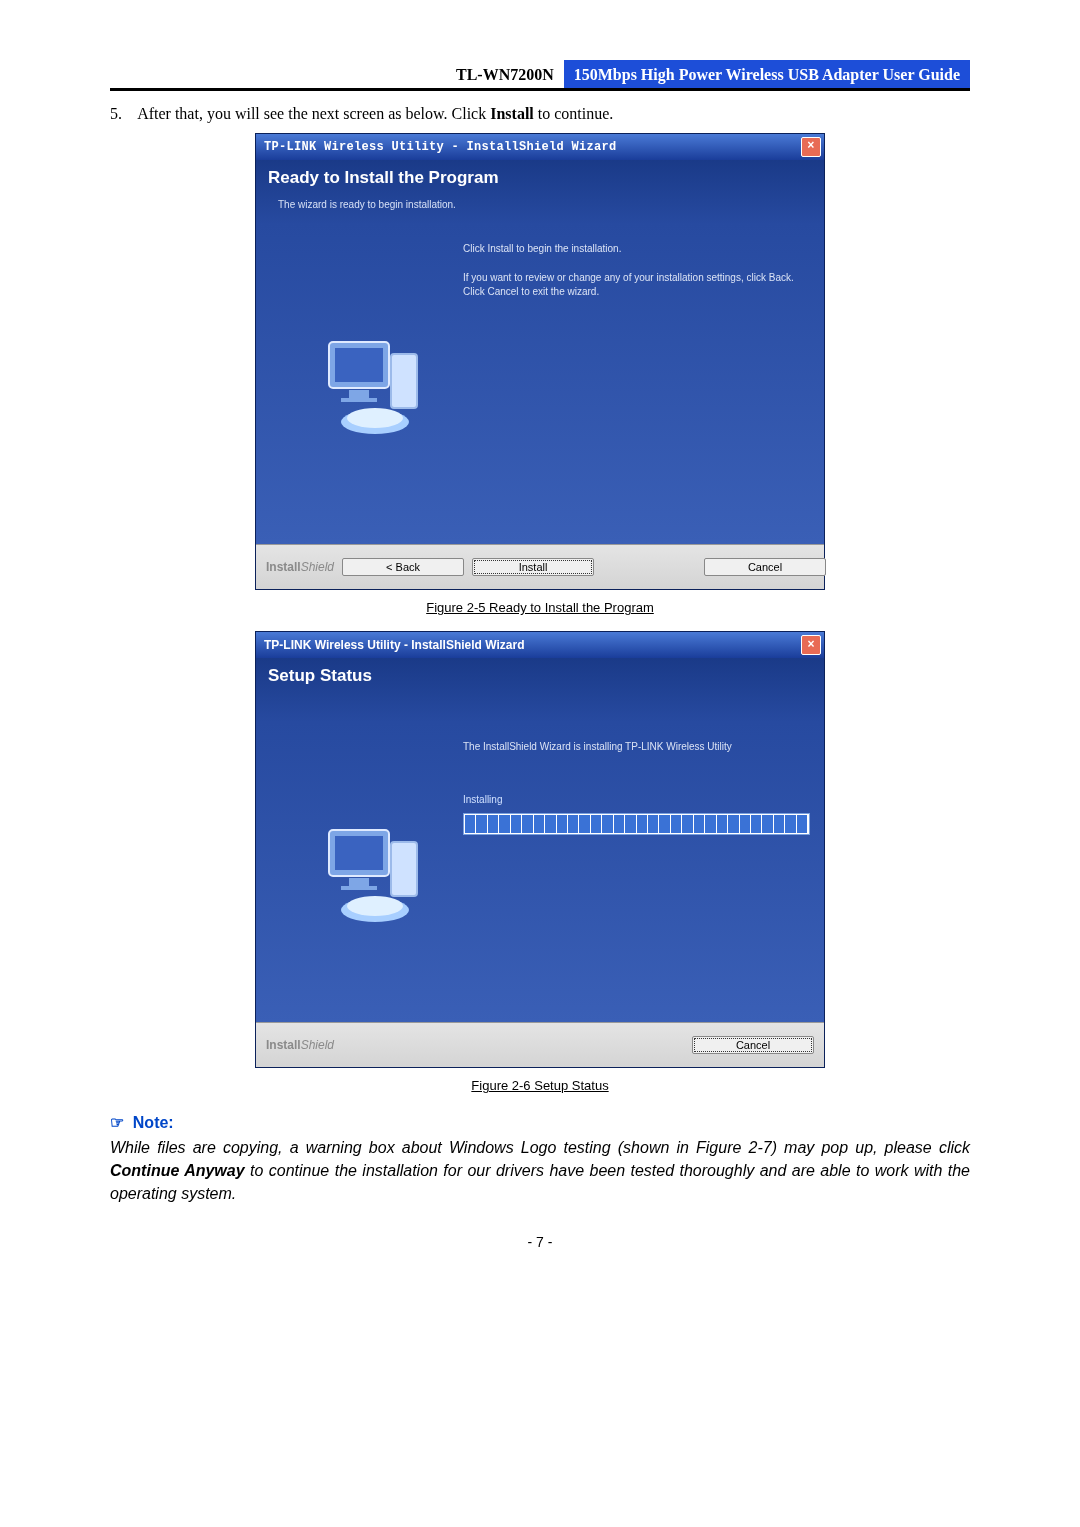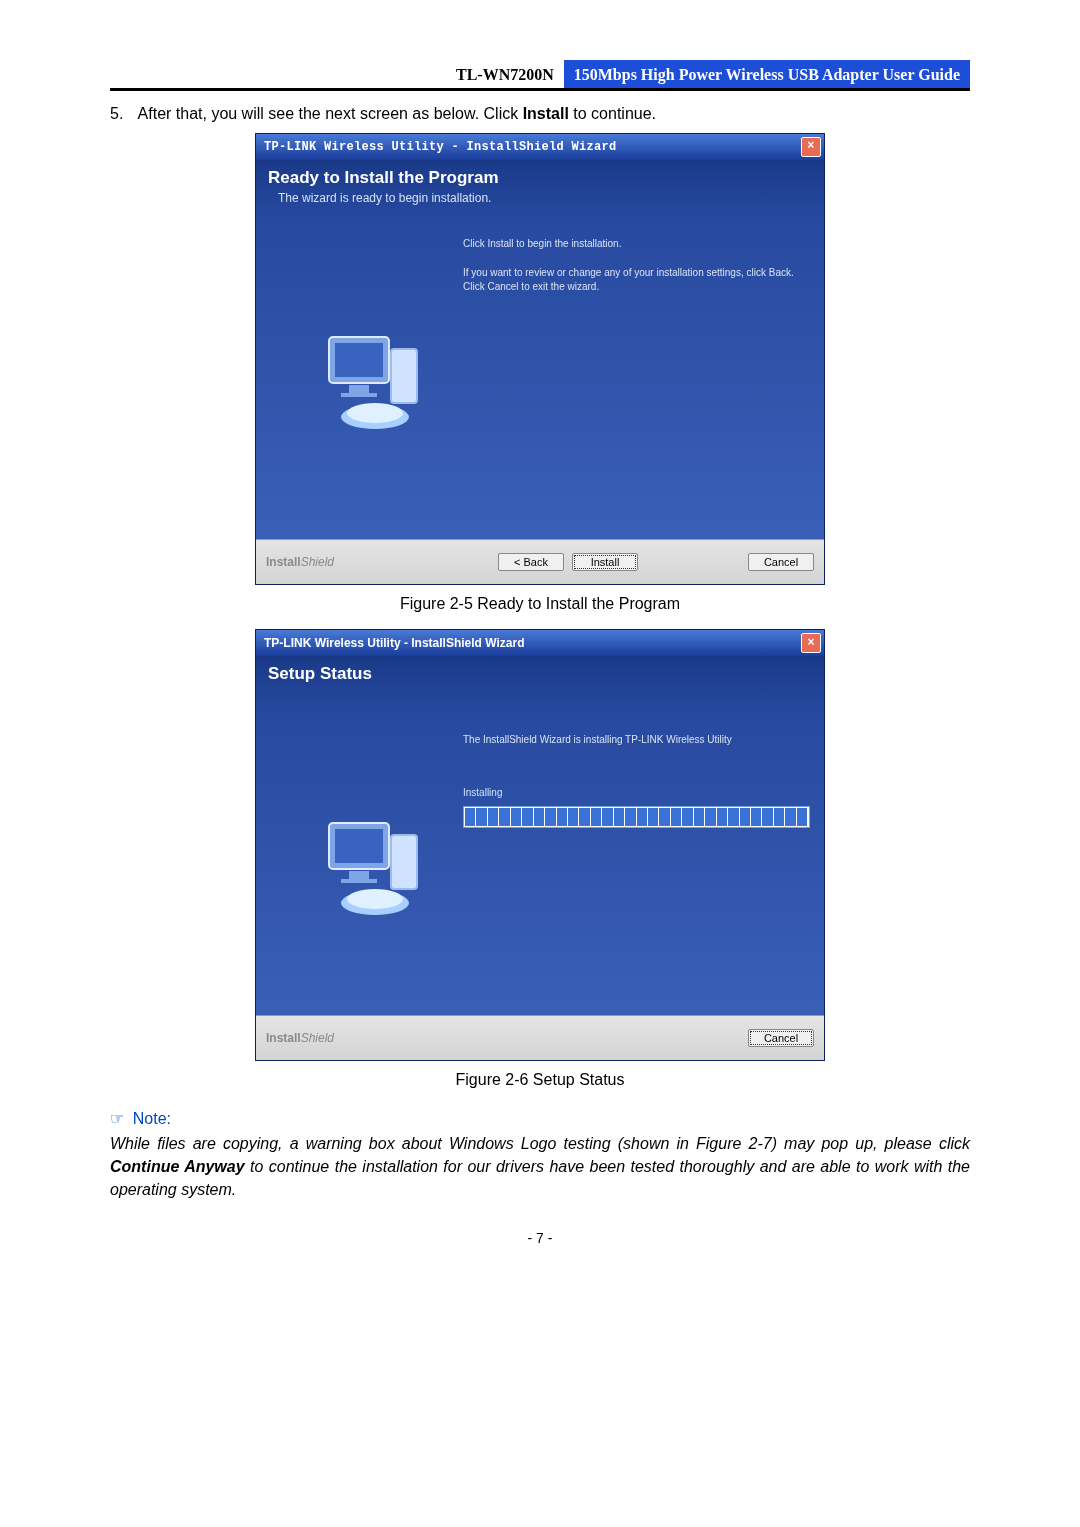--- a/index.html
+++ b/index.html
@@ -35,34 +35,36 @@
   .header-title {
     background: #1d4ed8;
     color: #fff;
     font-weight: bold;
     padding: 6px 10px 4px 10px;
     font-size: 16px;
   }
   .step-line {
     margin: 4px 0 10px 0;
     font-size: 16px;
+    font-family: Liberation Serif, serif;
   }
   .step-line .num {
     display: inline-block;
     width: 24px;
   }
   .bold { font-weight: bold; }
   .figure-caption {
     text-align: center;
-    font-size: 16px;
+    font-size: 13px;
     margin: 10px 0 16px 0;
+    text-decoration: underline;
   }
   .note-head {
     color: #0046c8;
-    font-weight: normal;
+    font-weight: bold;
     font-size: 16px;
     margin-top: 20px;
   }
   .note-head .hand {
     font-size: 16px;
     margin-right: 4px;
   }
   .note-body {
     font-size: 16px;
     text-align: justify;
@@ -113,23 +115,23 @@
   .wiz-header {
     background: linear-gradient(#1a3a88, #274aa0);
     padding: 8px 12px 14px 12px;
     color: #fff;
   }
   .wiz-header .h-title {
     font-weight: bold;
     font-size: 17px;
   }
   .wiz-header .h-sub {
-    font-size: 12px;
+    font-size: 10px;
     color: #d6e0f6;
-    margin-top: 3px;
+    margin-top: 11px;
     margin-left: 10px;
   }
   .wiz-body {
     display: flex;
     background: linear-gradient(#274aa0, #3a5fb6);
     min-height: 300px;
     padding-left: 43px;
   }
   .wiz-left {
     width: 160px;
@@ -159,21 +161,21 @@
     font-size: 12px;
     color: #8a8a8a;
     font-style: italic;
   }
   .install-shield .b { font-weight: bold; font-style: normal; color: #8a8a8a; }
   .wiz-footer .spacer { flex: 1; }
   .wiz-btn {
     background: #f0f0f0;
     border: 1px solid #888;
     font-size: 11px;
-    padding: 2px 0;
+    padding: 2px 28px;
     margin-left: 8px;
     min-width: 64px;
     text-align: center;
     border-radius: 2px;
   }
   .wiz-btn.default {
     outline: 1px dotted #333;
     outline-offset: -3px;
   }
   .wiz-btn.far-right { margin-left: 110px; }

